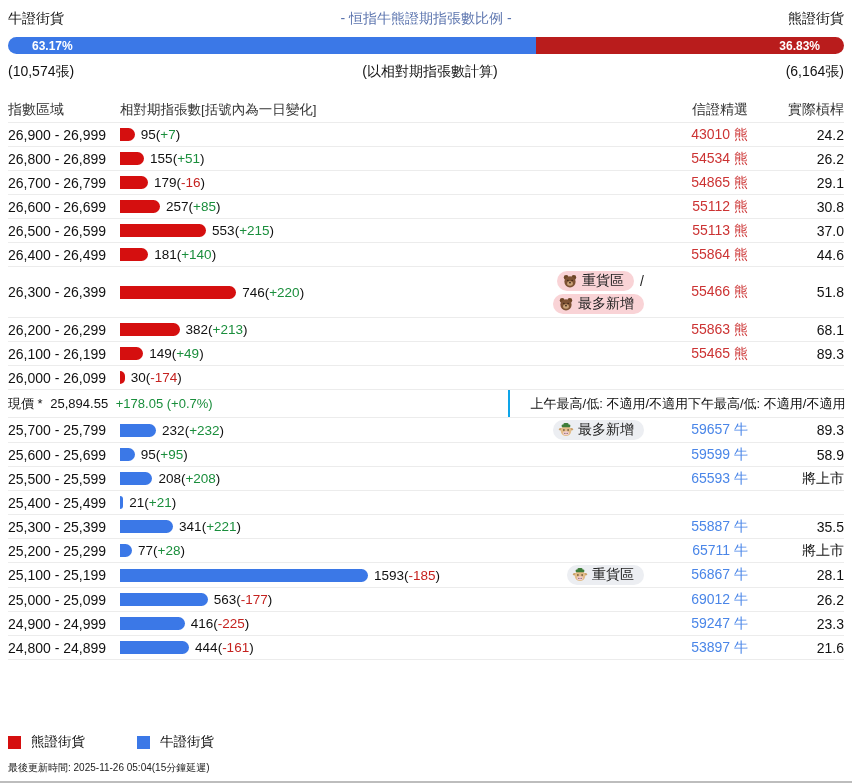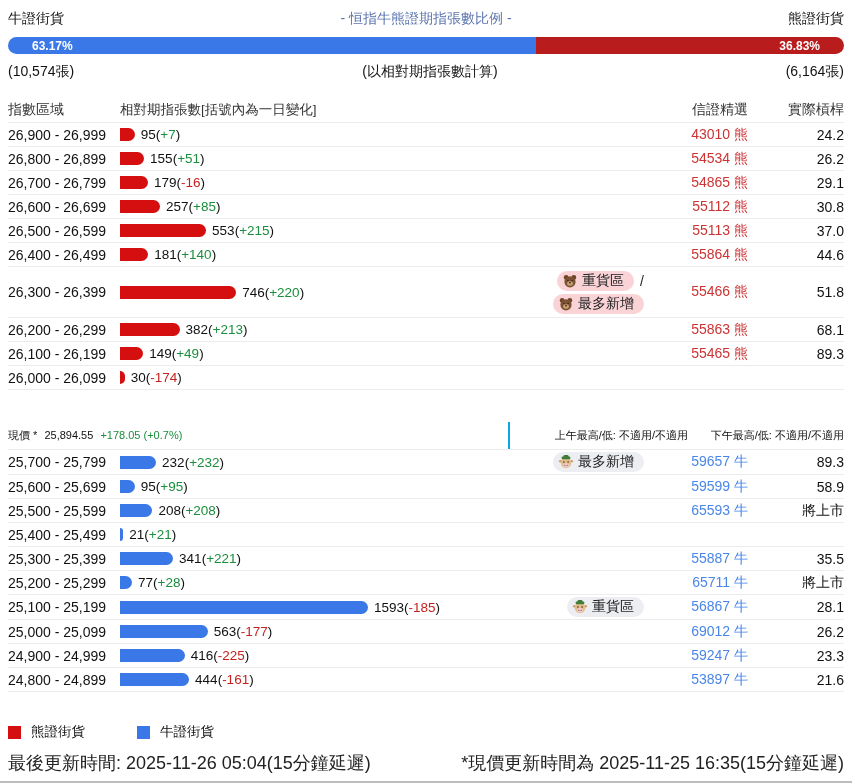--- a/index.html
+++ b/index.html
@@ -43,34 +43,34 @@
   .pill-icon { display: inline-flex; width: 16px; height: 16px; }
   .pill-icon svg { width: 16px; height: 16px; }
   .slash { font-size: 14px; color: #222; }
   .cell-code { width: 92px; text-align: right; font-size: 14px; white-space: nowrap; flex: none; }
   .code-link { cursor: pointer; }
   .code-link.bear { color: #cc3333; }
   .code-link.bull { color: #4a86e8; }
   .cell-lev { width: 96px; text-align: right; font-size: 14px; flex: none; }
   .row.tall { min-height: 51px; }
   
-  .price-row { min-height: 28px; font-size: 11px; margin-top: 32px; }
+  .price-row { min-height: 28px; font-size: 13px; }
   .price-left { flex: 1; white-space: nowrap; }
   .price-label { margin-right: 4px; }
   .price-chg { color: #1a8e3c; margin-left: 4px; }
   .price-am { width: 180px; text-align: right; border-left: 2px solid #0ea5e9; align-self: stretch; display: flex; align-items: center; justify-content: flex-end; white-space: nowrap; }
   .price-pm { width: 156px; text-align: right; white-space: nowrap; }
   
   .spacer { flex: 1; }
   .legend { display: flex; align-items: center; gap: 52px; font-size: 13.5px; margin-bottom: 10px; }
   .leg-item { display: inline-flex; align-items: center; gap: 10px; }
   .sq { width: 13px; height: 13px; display: inline-block; }
   .sq-red { background: #d50f0f; }
   .sq-blue { background: #3b78e7; }
-  .footer { display: flex; justify-content: space-between; font-size: 18px; color: #222; padding-bottom: 6px; }
+  .footer { display: flex; justify-content: space-between; font-size: 10px; color: #222; padding-bottom: 6px; }
 </style>
 </head>
 <body>
 
 <div class="page">
 
   <div class="hdr-row">
     <span>牛證街貨</span>
     <span class="title">- 恒指牛熊證期指張數比例 -</span>
     <span>熊證街貨</span>
@@ -381,16 +381,15 @@
       <span>熊證街貨</span>
     </span>
     <span class="leg-item">
       <span class="sq sq-blue"></span>
       <span>牛證街貨</span>
     </span>
   </div>
 
   <div class="footer">
     <span>最後更新時間: 2025-11-26 05:04(15分鐘延遲)</span>
-    <span>*現價更新時間為 2025-11-25 16:35(15分鐘延遲)</span>
   </div>
 
 </div>
 
 </body></html>

